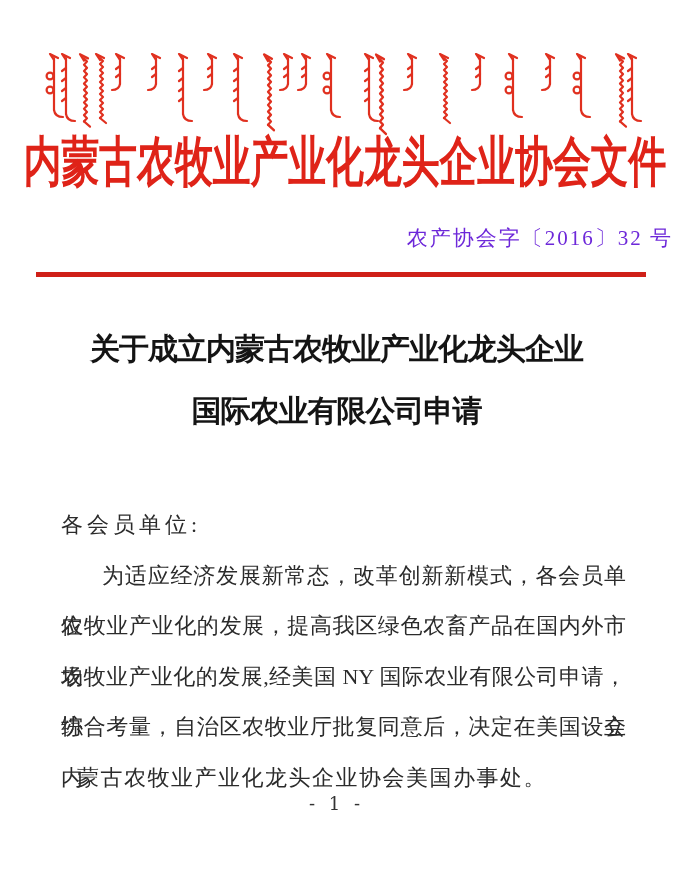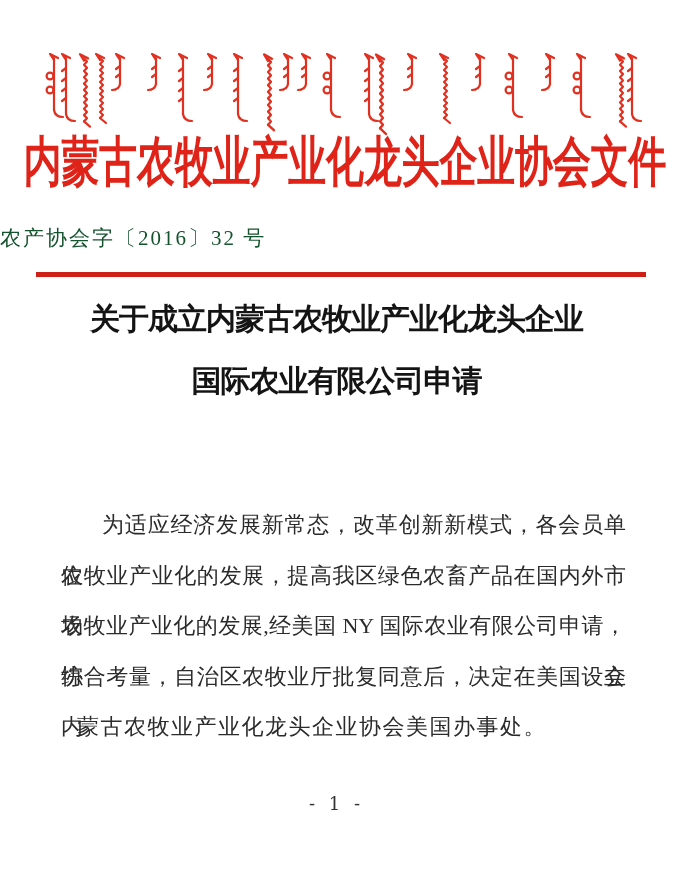--- a/index.html
+++ b/index.html
@@ -17,28 +17,28 @@
     position:absolute;top:133px;left:0;width:673px;height:62px;
   }
   .org-title span{
     position:absolute;left:calc(50% + 8px);top:0;
     font-size:54px;font-weight:bold;color:#df2318;white-space:nowrap;
     line-height:58px;letter-spacing:0;
     transform:translateX(-50%) scaleX(0.70);
     font-family:"Liberation Serif","DejaVu Serif",serif;
   }
   .doc-number{
-    position:absolute;top:224px;left:0;width:673px;text-align:left;
-    font-size:21px;letter-spacing:2px;color:#14532d;
+    position:absolute;top:224px;left:0;width:673px;text-align:right;
+    font-size:21px;letter-spacing:2px;color:#6d28d9;
   }
   .red-rule{
     position:absolute;left:36px;top:272px;width:610px;height:5px;background:#cf2018;
   }
   .doc-title{
-    position:absolute;top:288px;left:0;width:673px;text-align:center;
+    position:absolute;top:318px;left:0;width:673px;text-align:center;
     font-size:30px;font-weight:bold;color:#141414;line-height:62px;letter-spacing:-1px;
   }
   .body-text{
     position:absolute;top:500px;left:61px;width:565px;
     font-size:22px;color:#2b2b2b;
   }
   .bline{
     height:50.5px;line-height:50.5px;
   }
   .just{
@@ -118,20 +118,21 @@
   <div class="doc-number">农产协会字〔2016〕32 号</div>
 
   <div class="red-rule"></div>
 
   <div class="doc-title">
     <div>关于成立内蒙古农牧业产业化龙头企业</div>
     <div>国际农业有限公司申请</div>
   </div>
 
   <div class="body-text">
+    <div class="bline salutation">各会员单位:</div>
     <div class="bline just indent">为适应经济发展新常态，改革创新新模式，各会员单位</div>
     <div class="bline just">农牧业产业化的发展，提高我区绿色农畜产品在国内外市场</div>
     <div class="bline just">农牧业产业化的发展,经美国 NY 国际农业有限公司申请，协会</div>
     <div class="bline just">综合考量，自治区农牧业厅批复同意后，决定在美国设立内</div>
     <div class="bline lastline">蒙古农牧业产业化龙头企业协会美国办事处。</div>
   </div>
 
   <div class="page-number">- 1 -</div>
 
 </div>

